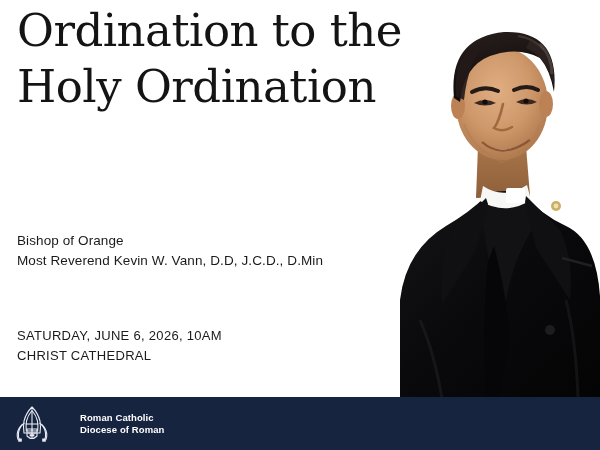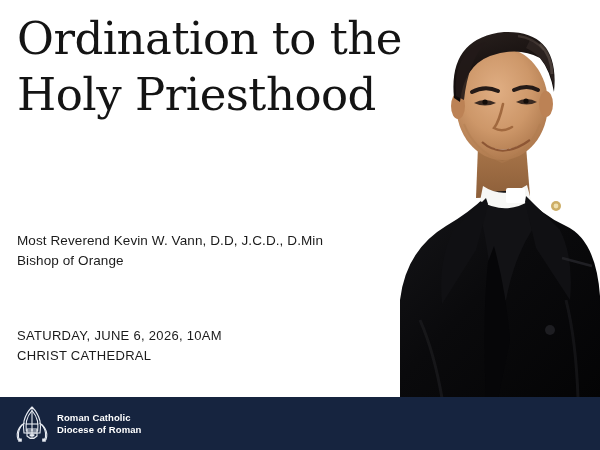--- a/index.html
+++ b/index.html
@@ -29,21 +29,21 @@
   .title-line {
     font-family: "DejaVu Serif", "Liberation Serif", serif;
     font-weight: 400;
     font-size: 45px;
     line-height: 54px;
     letter-spacing: -0.5px;
     color: #141414;
     white-space: nowrap;
     margin: 0;
   }
-  .title-line.l1 { padding-top: 4px; margin-top: 8px; }
+  .title-line.l1 { padding-top: 4px; }
   .title-line.l2 { padding-top: 2px; }
 
   
   .ordinand-name {
     position: absolute;
     left: 17px;
     top: 166px;
     font-size: 22px;
     line-height: 26px;
     font-weight: 400;
@@ -127,20 +127,21 @@
     flex-direction: column;
     justify-content: center;
   }
   .footer-text-line {
     font-size: 9.5px;
     line-height: 11.5px;
     font-weight: bold;
     color: #ffffff;
     letter-spacing: 0.1px;
     white-space: nowrap;
+    margin-left: 23px;
   }
 </style>
 </head>
 <body>
 
 <div id="poster">
 
   <div class="portrait">
     <svg width="210" height="398" viewBox="0 0 210 398" xmlns="http://www.w3.org/2000/svg" role="img">
       <defs>
@@ -218,27 +219,27 @@
 
       <path d="M92 142 Q112 158 140 140 Q124 152 106 150 Q98 148 92 142 Z" fill="#ffffff"></path>
       <path d="M92 142 Q112 160 140 140" stroke="#8d5634" stroke-width="2.2" fill="none"></path>
 
       <path d="M74 124 Q84 150 112 162 Q140 152 150 124" stroke="#b07c4f" stroke-width="2" fill="none" opacity="0.45"></path>
     </svg>
   </div>
 
   <div class="title-block">
     <div class="title-line l1">Ordination to the</div>
-    <div class="title-line l2">Holy Priesthood</div>
+    <div class="title-line l2">Holy Ordination</div>
   </div>
 
 
   <div class="presider-block">
+    <div class="presider-line">Bishop of Orange</div>
     <div class="presider-line">Most Reverend Kevin W. Vann, D.D, J.C.D., D.Min</div>
-    <div class="presider-line">Bishop of Orange</div>
   </div>
 
   <div class="event-block">
     <div class="event-line">SATURDAY, JUNE 6, 2026, 10AM</div>
     <div class="event-line">CHRIST CATHEDRAL</div>
   </div>
 
   <div class="footer-bar">
     <div class="footer-logo">
       <span class="crest">

